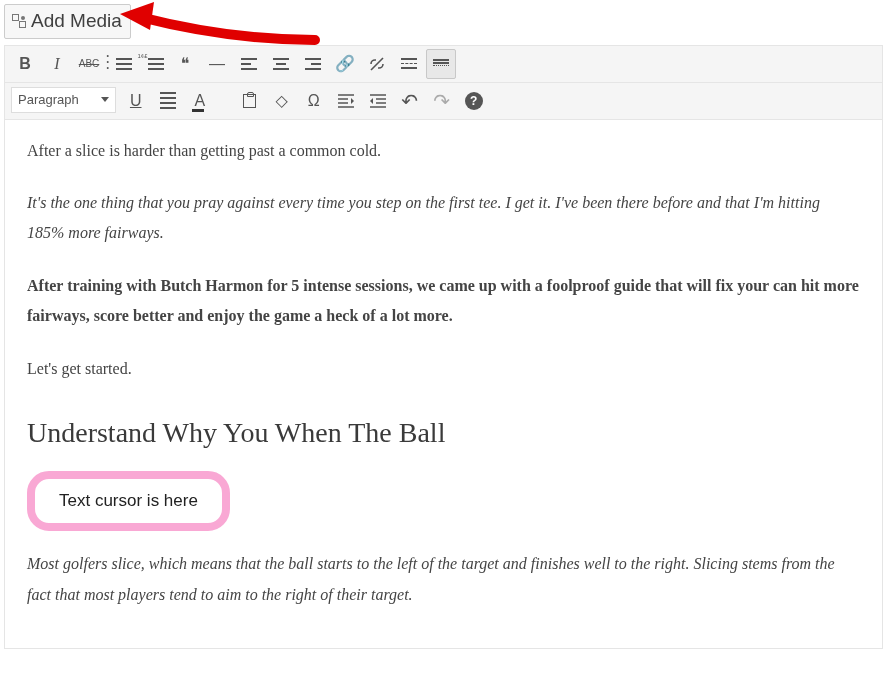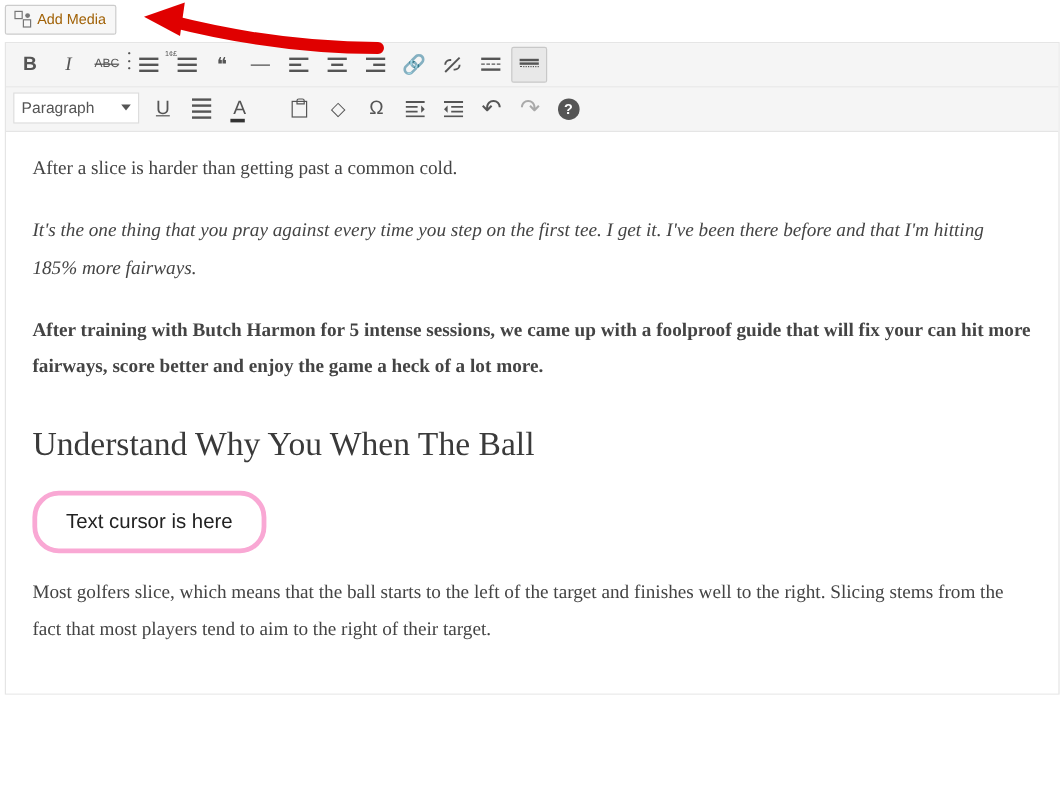--- a/index.html
+++ b/index.html
@@ -5,22 +5,22 @@
   * { box-sizing: border-box; }
   body {
     margin:0; padding:0; background:#fff;
     font-family: -apple-system, BlinkMacSystemFont, "Segoe UI", Arial, sans-serif;
     font-size:13px; color:#333; width:887px;
   }
   .add-media-row { padding:4px 4px 0; }
   .add-media-btn {
     display:inline-flex; align-items:center; gap:4px;
     background:#f7f7f7; border:1px solid #ccc; border-radius:2px;
-    padding:3px 8px 3px 6px; cursor:pointer; color:#a16207;
-    font-size:12px; line-height:1.4;
+    padding:3px 8px 3px 6px; cursor:pointer; color:#404040;
+    font-size:19px; line-height:1.4;
   }
   .add-media-btn .media-icon { position:relative; width:16px; height:16px; }
   .media-icon .sq { position:absolute; width:7px; height:7px; border:1px solid #777; background:#f7f7f7; }
   .media-icon .sq1 { top:1px; left:1px; }
   .media-icon .sq2 { bottom:1px; right:1px; }
   .media-icon .dot { position:absolute; right:2px; top:3px; width:4px; height:4px; border-radius:50%; background:#777; }
 
   .arrow-wrap { position:absolute; left:120px; top:0; width:200px; height:48px; pointer-events:none; }
   .arrow-wrap svg { width:200px; height:48px; }
 
@@ -50,21 +50,21 @@
 
   .editor-body {
     padding:16px 22px;
     font-family: Georgia, "Times New Roman", serif;
     font-size:16px; color:#444; line-height:1.9;
     overflow:hidden;
   }
   .editor-body p { margin:0 0 22px; white-space:nowrap; }
   .editor-body h2 { font-weight:400; font-size:28px; color:#3a3a3a; margin:6px 0 12px; white-space:nowrap; }
   .cursor-box {
-    display:inline-block; border:4px solid #f9a8d4; border-radius:22px; background:#fff;
+    display:inline-block; border:8px solid #f9a8d4; border-radius:22px; background:#fff;
     padding:6px 24px; margin:0 0 18px 0;
     font-family: "Segoe UI", Arial, sans-serif; font-size:17px; color:#222;
   }
   .mline { display:flex; flex-direction:column; gap:3px; align-items:flex-start; }
   .mline span { height:2px; background:#555; }
   .lines-justify span { width:16px; }
   .lines-left span:nth-child(2){width:10px;} .lines-left span{width:16px;}
   .lines-center{align-items:center;} .lines-center span:nth-child(2){width:10px;} .lines-center span{width:16px;}
   .lines-right{align-items:flex-end;} .lines-right span:nth-child(2){width:10px;} .lines-right span{width:16px;}
   .lines-bull { position:relative; padding-left:5px; }
@@ -199,17 +199,18 @@
       </div>
     <div class="tb-btn" style="font-size:20px;">↶</div>
     <div class="tb-btn" style="font-size:20px;color:#aaa;">↷</div>
     <div class="tb-btn" style="font-weight:bold;background:#555;color:#fff;border-radius:50%;width:18px;height:18px;margin:7px;font-size:12px;">?</div>
   </div>
 
   <div class="editor-body">
     <p>After a slice is harder than getting past a common cold.</p>
     <p style="white-space:normal;font-style:italic;">It's the one thing that you pray against every time you step on the first tee. I get it. I've been there before and that I'm hitting 185% more fairways.</p>
     <p style="white-space:normal;font-weight:bold;">After training with Butch Harmon for 5 intense sessions, we came up with a foolproof guide that will fix your can hit more fairways, score better and enjoy the game a heck of a lot more.</p>
+    <p>Let's get started.</p>
     <h2>Understand Why You When The Ball</h2>
     <div class="cursor-box">Text cursor is here</div>
-    <p style="white-space:normal;">Most golfers slice, which means that the ball starts to the left of the target and finishes well to the right. Slicing stems from the fact that most players tend to aim to the right of their target.</p>
+    <p style="white-space:normal;font-style:italic;">Most golfers slice, which means that the ball starts to the left of the target and finishes well to the right. Slicing stems from the fact that most players tend to aim to the right of their target.</p>
   </div>
 </div>
 
 </body></html>

